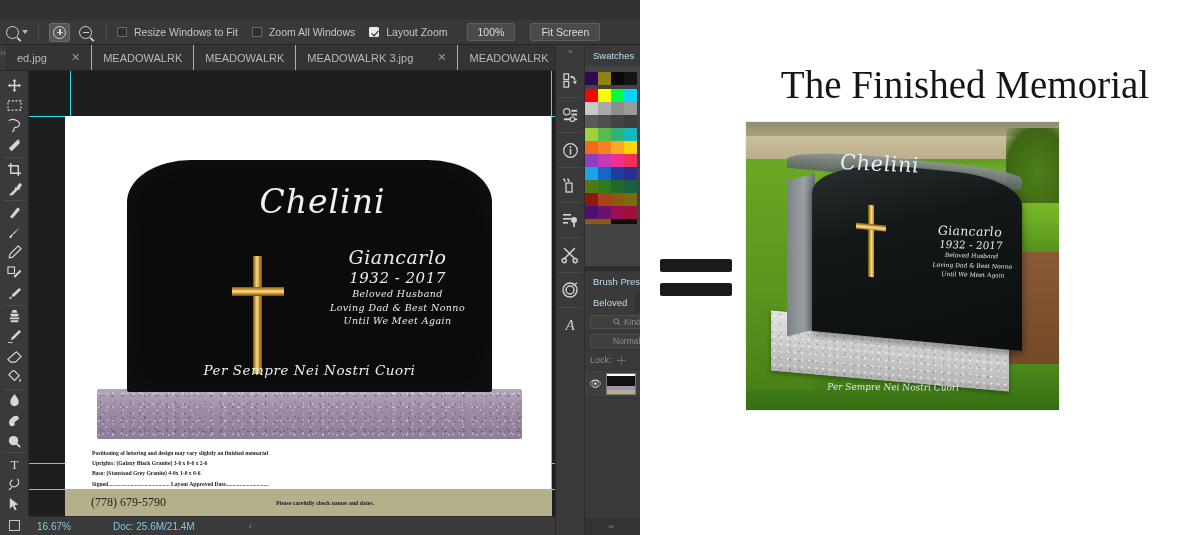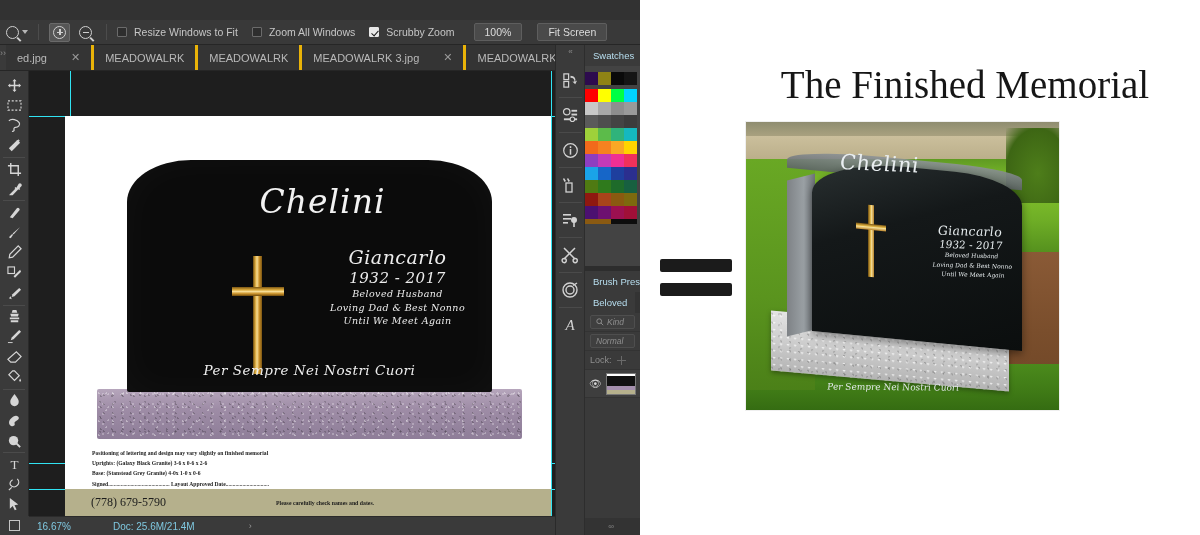--- a/index.html
+++ b/index.html
@@ -82,21 +82,21 @@
     position: absolute; left: 0; top: 45px; width: 640px; height: 26px;
     background: #343434; border-bottom: 1px solid #262626;
     display: flex; align-items: stretch;
   }
   .tabbar-grip {
     width: 28px; display: flex; align-items: flex-start; justify-content: center;
     color: #8a8a8a; font-size: 9px; padding-top: 3px; background: #3a3a3a;
   }
   .ps-tab {
     display: flex; align-items: center; gap: 24px; padding: 0 11px;
-    background: #343434; border-right: 3px solid #eab308;
+    background: #343434; border-right: 1px solid #eab308;
     color: #b9b9b9; font-size: 11px; white-space: nowrap;
   }
   .ps-tab.active { background: #3f3f3f; color: #e2e2e2; font-weight: bold; }
   .ps-tab.active .tab-label { color: #d9e7ef; }
   .tab-x { color: #9a9a9a; font-size: 11px; line-height: 1; }
 
   
   .ps-toolbox {
     position: absolute; left: 0; top: 71px; width: 29px; bottom: 0;
     background: #3a3a3a; border-right: 1px solid #2a2a2a;
@@ -234,22 +234,22 @@
   .sw-row { display: flex; }
   .sw { width: 13px; height: 13px; }
   .swatch-area { background: #434343; height: 200px; padding-top: 6px; }
   .panel-divider { height: 5px; background: #2d2d2d; }
   .layers-row {
     display: flex; align-items: center; height: 19px; padding: 0 5px;
     color: #8e8e8e; font-size: 9px; border-bottom: 1px solid #333;
   }
   .layers-row .pill {
     background: #3f3f3f; border: 1px solid #4e4e4e; border-radius: 2px;
-    height: 14px; display: flex; align-items: center; padding: 0 5px; gap: 3px;
-    color: #8e8e8e; font-size: 8.5px; flex: 1; font-style: italic;
+    height: 14px; display: flex; align-items: center; padding: 0 22px; gap: 3px;
+    color: #8e8e8e; font-size: 8.5px; flex: 1;
   }
   .lock-sq {
     width: 9px; height: 9px; background: #6a6a6a; margin-left: 5px;
     display: grid; grid-template-columns: 1fr 1fr; grid-template-rows: 1fr 1fr; gap: 1px;
   }
   .lock-sq i { background: #3a3a3a; }
   .layer-item { display: flex; align-items: center; height: 28px; padding: 0 4px; gap: 5px;
     background: #3e3e3e; border-bottom: 1px solid #333; }
   .eye { color: #d5d5d5; font-size: 10px; width: 12px; text-align: center; }
   .layer-thumb {
@@ -410,21 +410,21 @@
       <div class="tool-chip">
         <span class="cbox"></span>
         <span class="opt-label">Resize Windows to Fit</span>
       </div>
       <div class="tool-chip" style="margin-left:9px">
         <span class="cbox"></span>
         <span class="opt-label">Zoom All Windows</span>
       </div>
       <div class="tool-chip" style="margin-left:9px">
         <span class="cbox checked"></span>
-        <span class="opt-label">Scrubby Zoom</span>
+        <span class="opt-label">Layout Zoom</span>
       </div>
 
       <button class="ps-button" style="margin-left:14px">100%</button>
       <button class="ps-button" style="margin-left:10px">Fit Screen</button>
     </div>
 
     <div class="ps-tabbar">
       <div class="tabbar-grip">››</div>
       <div class="ps-tab">
         <span class="tab-label">ed.jpg</span>

